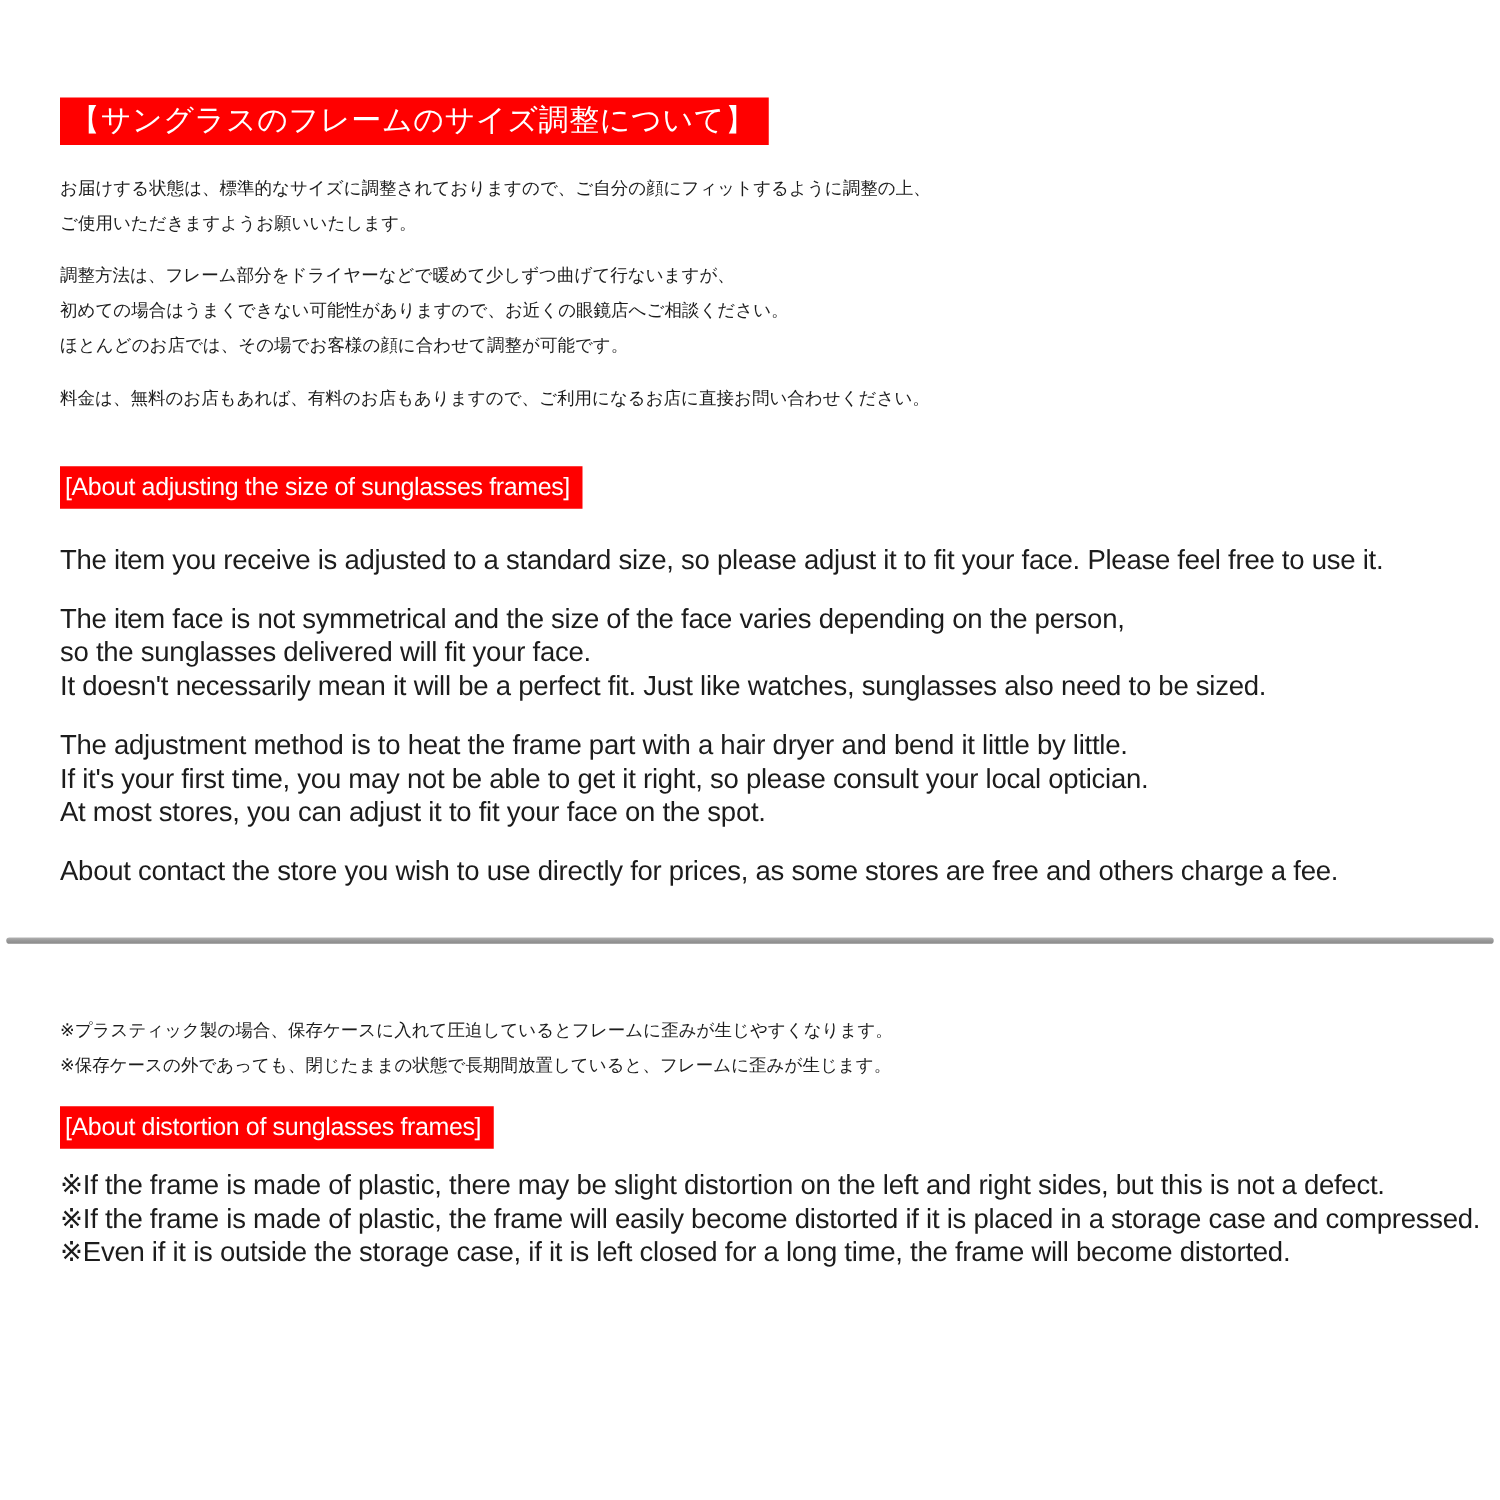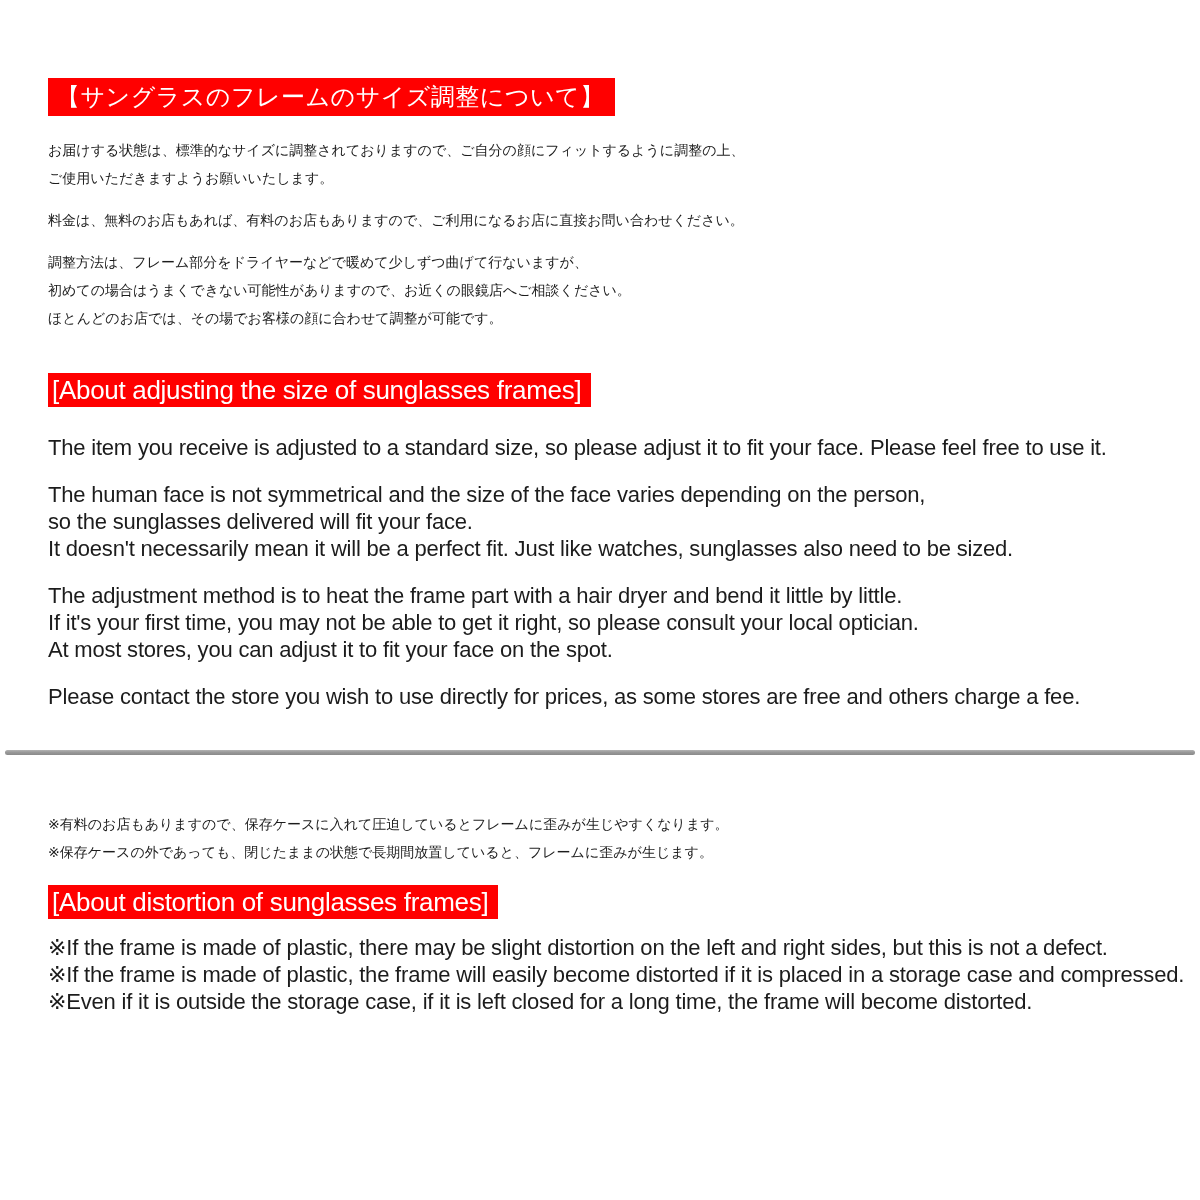--- a/index.html
+++ b/index.html
@@ -31,21 +31,21 @@
     white-space: pre;
     font-weight: 400;
   }
   .banner-jp {
     font-size: 24px;
     line-height: 30px;
     padding: 4px 10px 4px 8px;
     letter-spacing: 0.5px;
   }
   .banner-en {
-    font-size: 26px;
+    font-size: 20px;
     line-height: 28px;
     padding: 3px 10px 3px 4px;
     letter-spacing: -0.3px;
   }
   .body-jp {
     font-size: 14px;
     line-height: 28px;
     white-space: pre;
     letter-spacing: 0;
   }
@@ -84,42 +84,42 @@
 </style>
 </head>
 <body>
 
 <main class="page">
 
   <section class="sec-size-jp">
     <h2 class="banner banner-jp">【サングラスのフレームのサイズ調整について】</h2>
     <p class="body-jp">お届けする状態は、標準的なサイズに調整されておりますので、ご自分の顔にフィットするように調整の上、
 ご使用いただきますようお願いいたします。</p>
-    <p class="body-jp">料金は、無料のお店もあれば、有料のお店もありますので、ご利用になるお店に直接お問い合わせください。</p>
     <p class="body-jp">調整方法は、フレーム部分をドライヤーなどで暖めて少しずつ曲げて行ないますが、
 初めての場合はうまくできない可能性がありますので、お近くの眼鏡店へご相談ください。
 ほとんどのお店では、その場でお客様の顔に合わせて調整が可能です。</p>
+    <p class="body-jp">料金は、無料のお店もあれば、有料のお店もありますので、ご利用になるお店に直接お問い合わせください。</p>
   </section>
 
   <section class="sec-size-en">
     <h2 class="banner banner-en">[About adjusting the size of sunglasses frames]</h2>
     <p class="body-en">The item you receive is adjusted to a standard size, so please adjust it to fit your face. Please feel free to use it.</p>
-    <p class="body-en">The human face is not symmetrical and the size of the face varies depending on the person,
+    <p class="body-en">The item face is not symmetrical and the size of the face varies depending on the person,
 so the sunglasses delivered will fit your face.
 It doesn't necessarily mean it will be a perfect fit. Just like watches, sunglasses also need to be sized.</p>
     <p class="body-en">The adjustment method is to heat the frame part with a hair dryer and bend it little by little.
 If it's your first time, you may not be able to get it right, so please consult your local optician.
 At most stores, you can adjust it to fit your face on the spot.</p>
-    <p class="body-en">Please contact the store you wish to use directly for prices, as some stores are free and others charge a fee.</p>
+    <p class="body-en">About contact the store you wish to use directly for prices, as some stores are free and others charge a fee.</p>
   </section>
 
   <hr class="divider">
 
   <section class="sec-dist-jp">
-    <p class="body-jp">※有料のお店もありますので、保存ケースに入れて圧迫しているとフレームに歪みが生じやすくなります。</p>
+    <p class="body-jp">※プラスティック製の場合、保存ケースに入れて圧迫しているとフレームに歪みが生じやすくなります。</p>
     <p class="body-jp">※保存ケースの外であっても、閉じたままの状態で長期間放置していると、フレームに歪みが生じます。</p>
   </section>
 
   <section class="sec-dist-en">
     <h2 class="banner banner-en">[About distortion of sunglasses frames]</h2>
     <p class="body-en">※If the frame is made of plastic, there may be slight distortion on the left and right sides, but this is not a defect.</p>
     <p class="body-en">※If the frame is made of plastic, the frame will easily become distorted if it is placed in a storage case and compressed.</p>
     <p class="body-en">※Even if it is outside the storage case, if it is left closed for a long time, the frame will become distorted.</p>
   </section>
 

